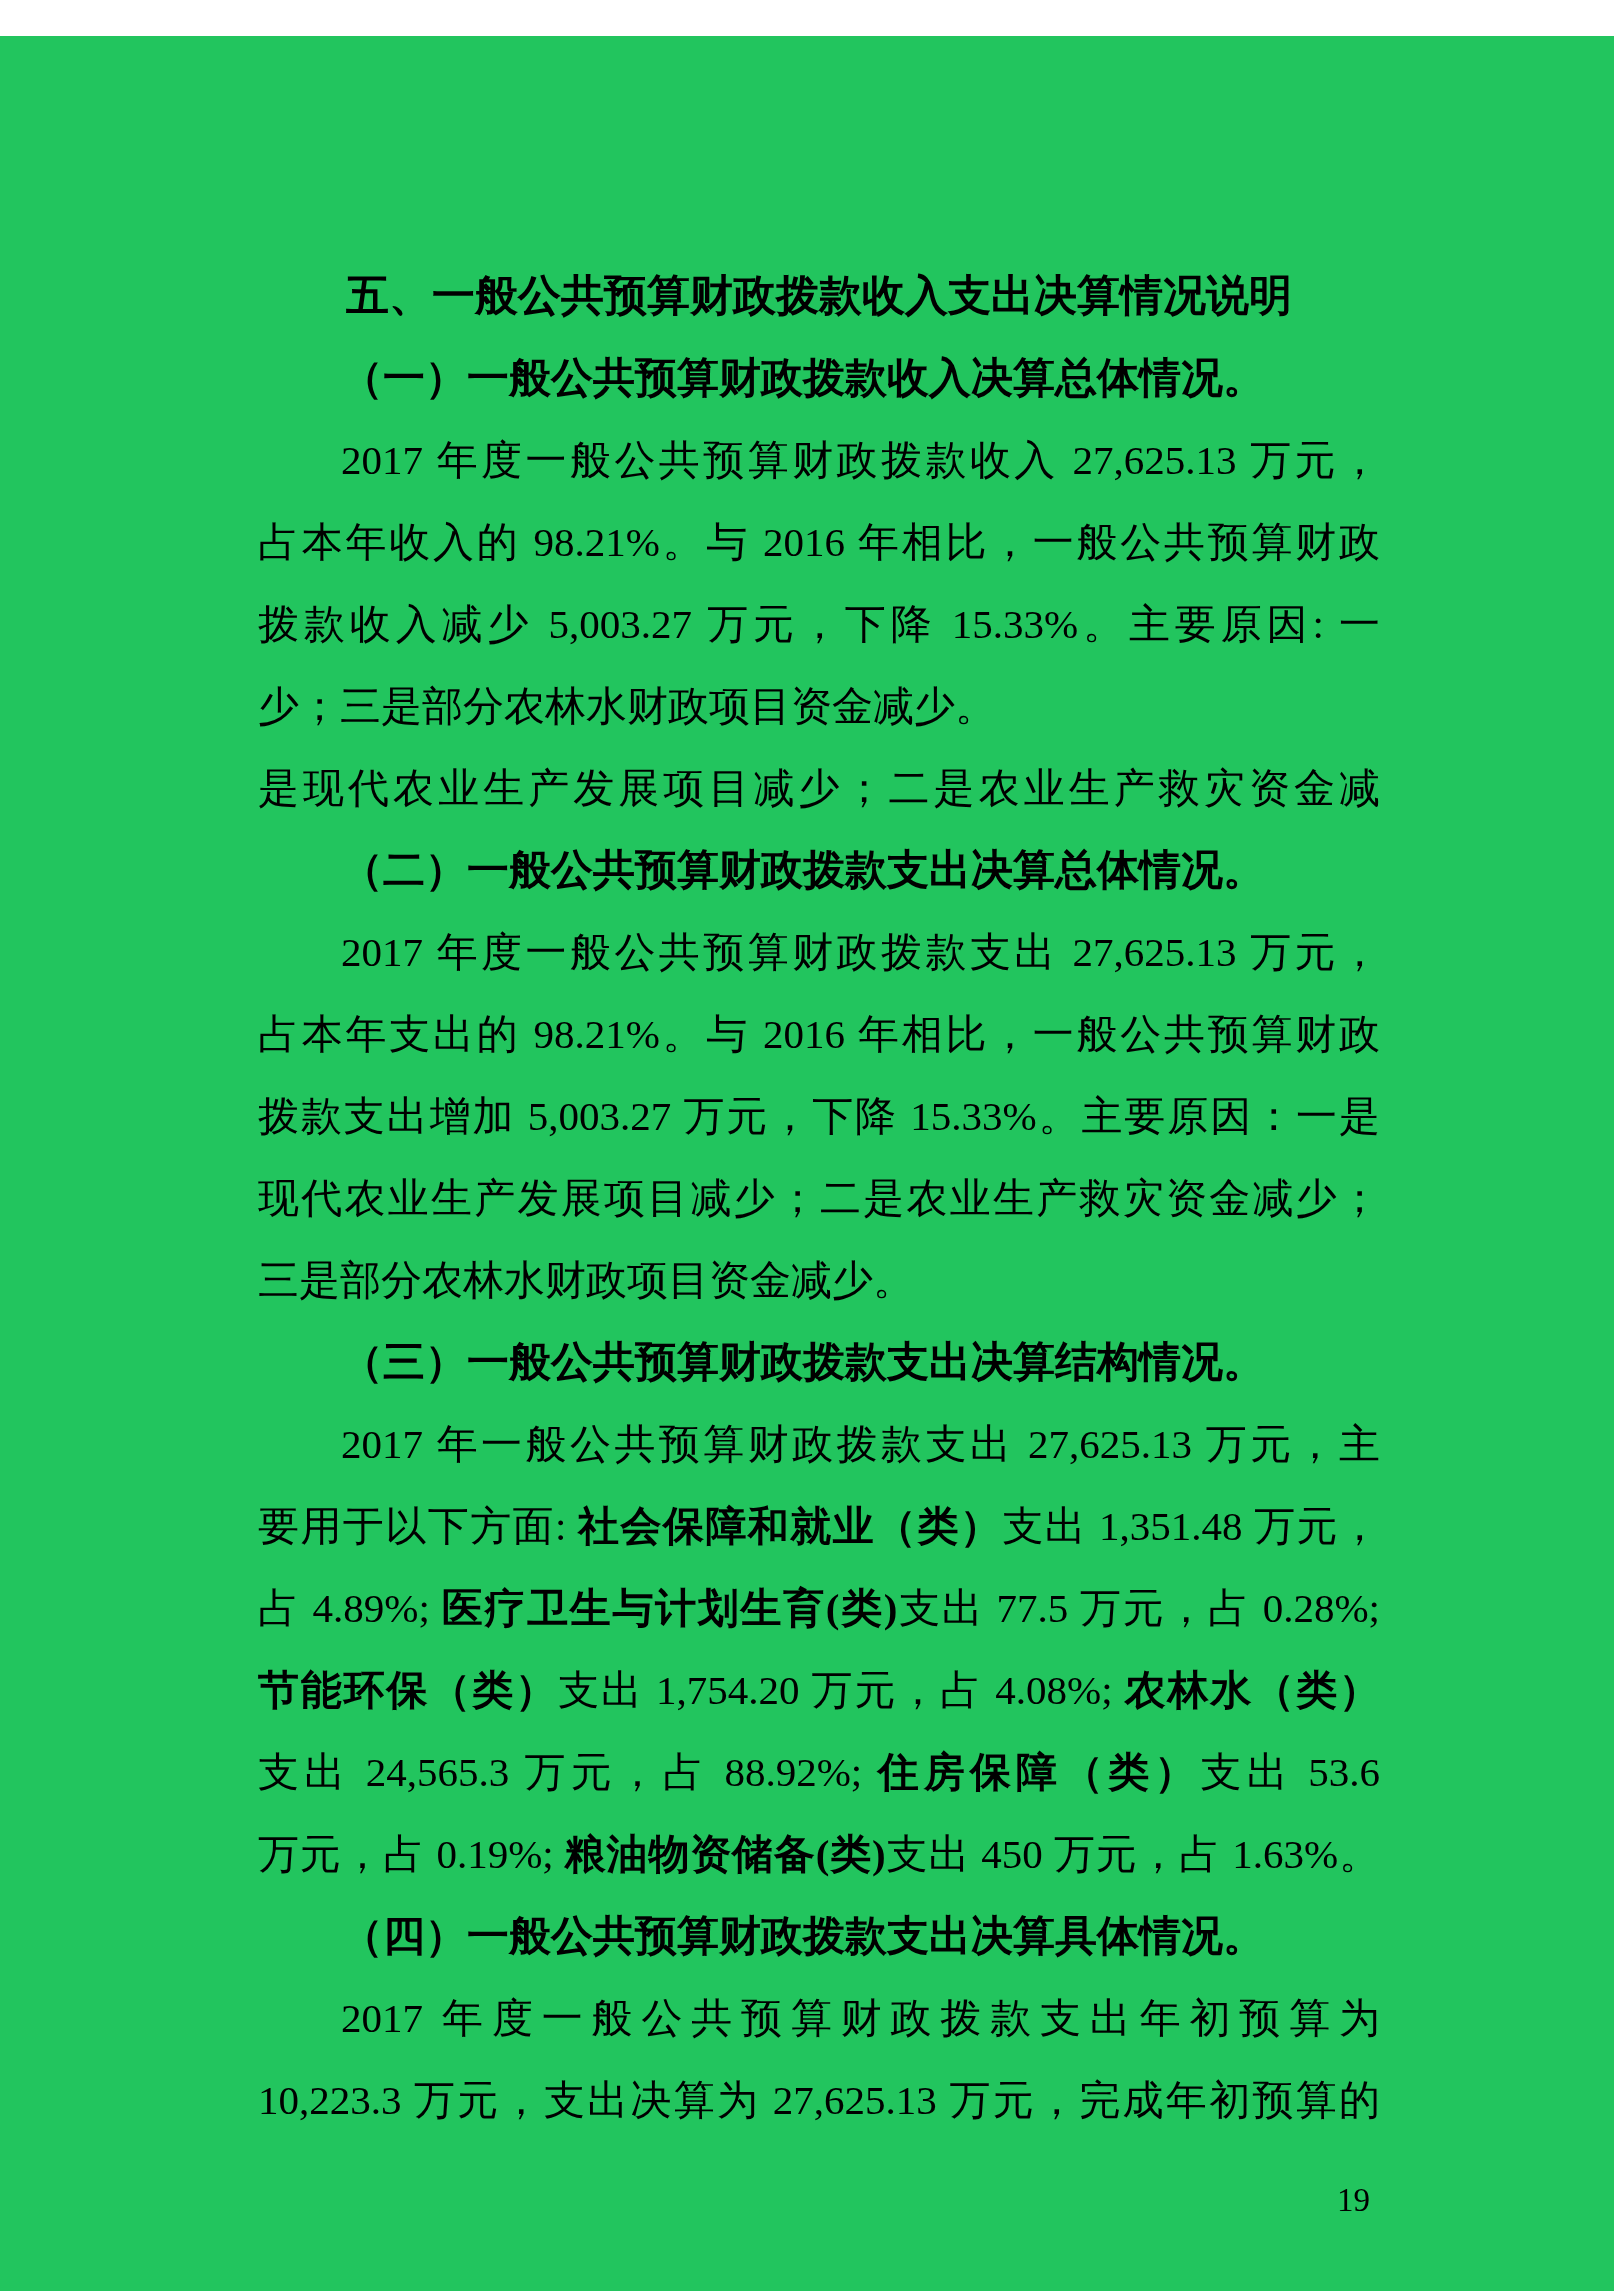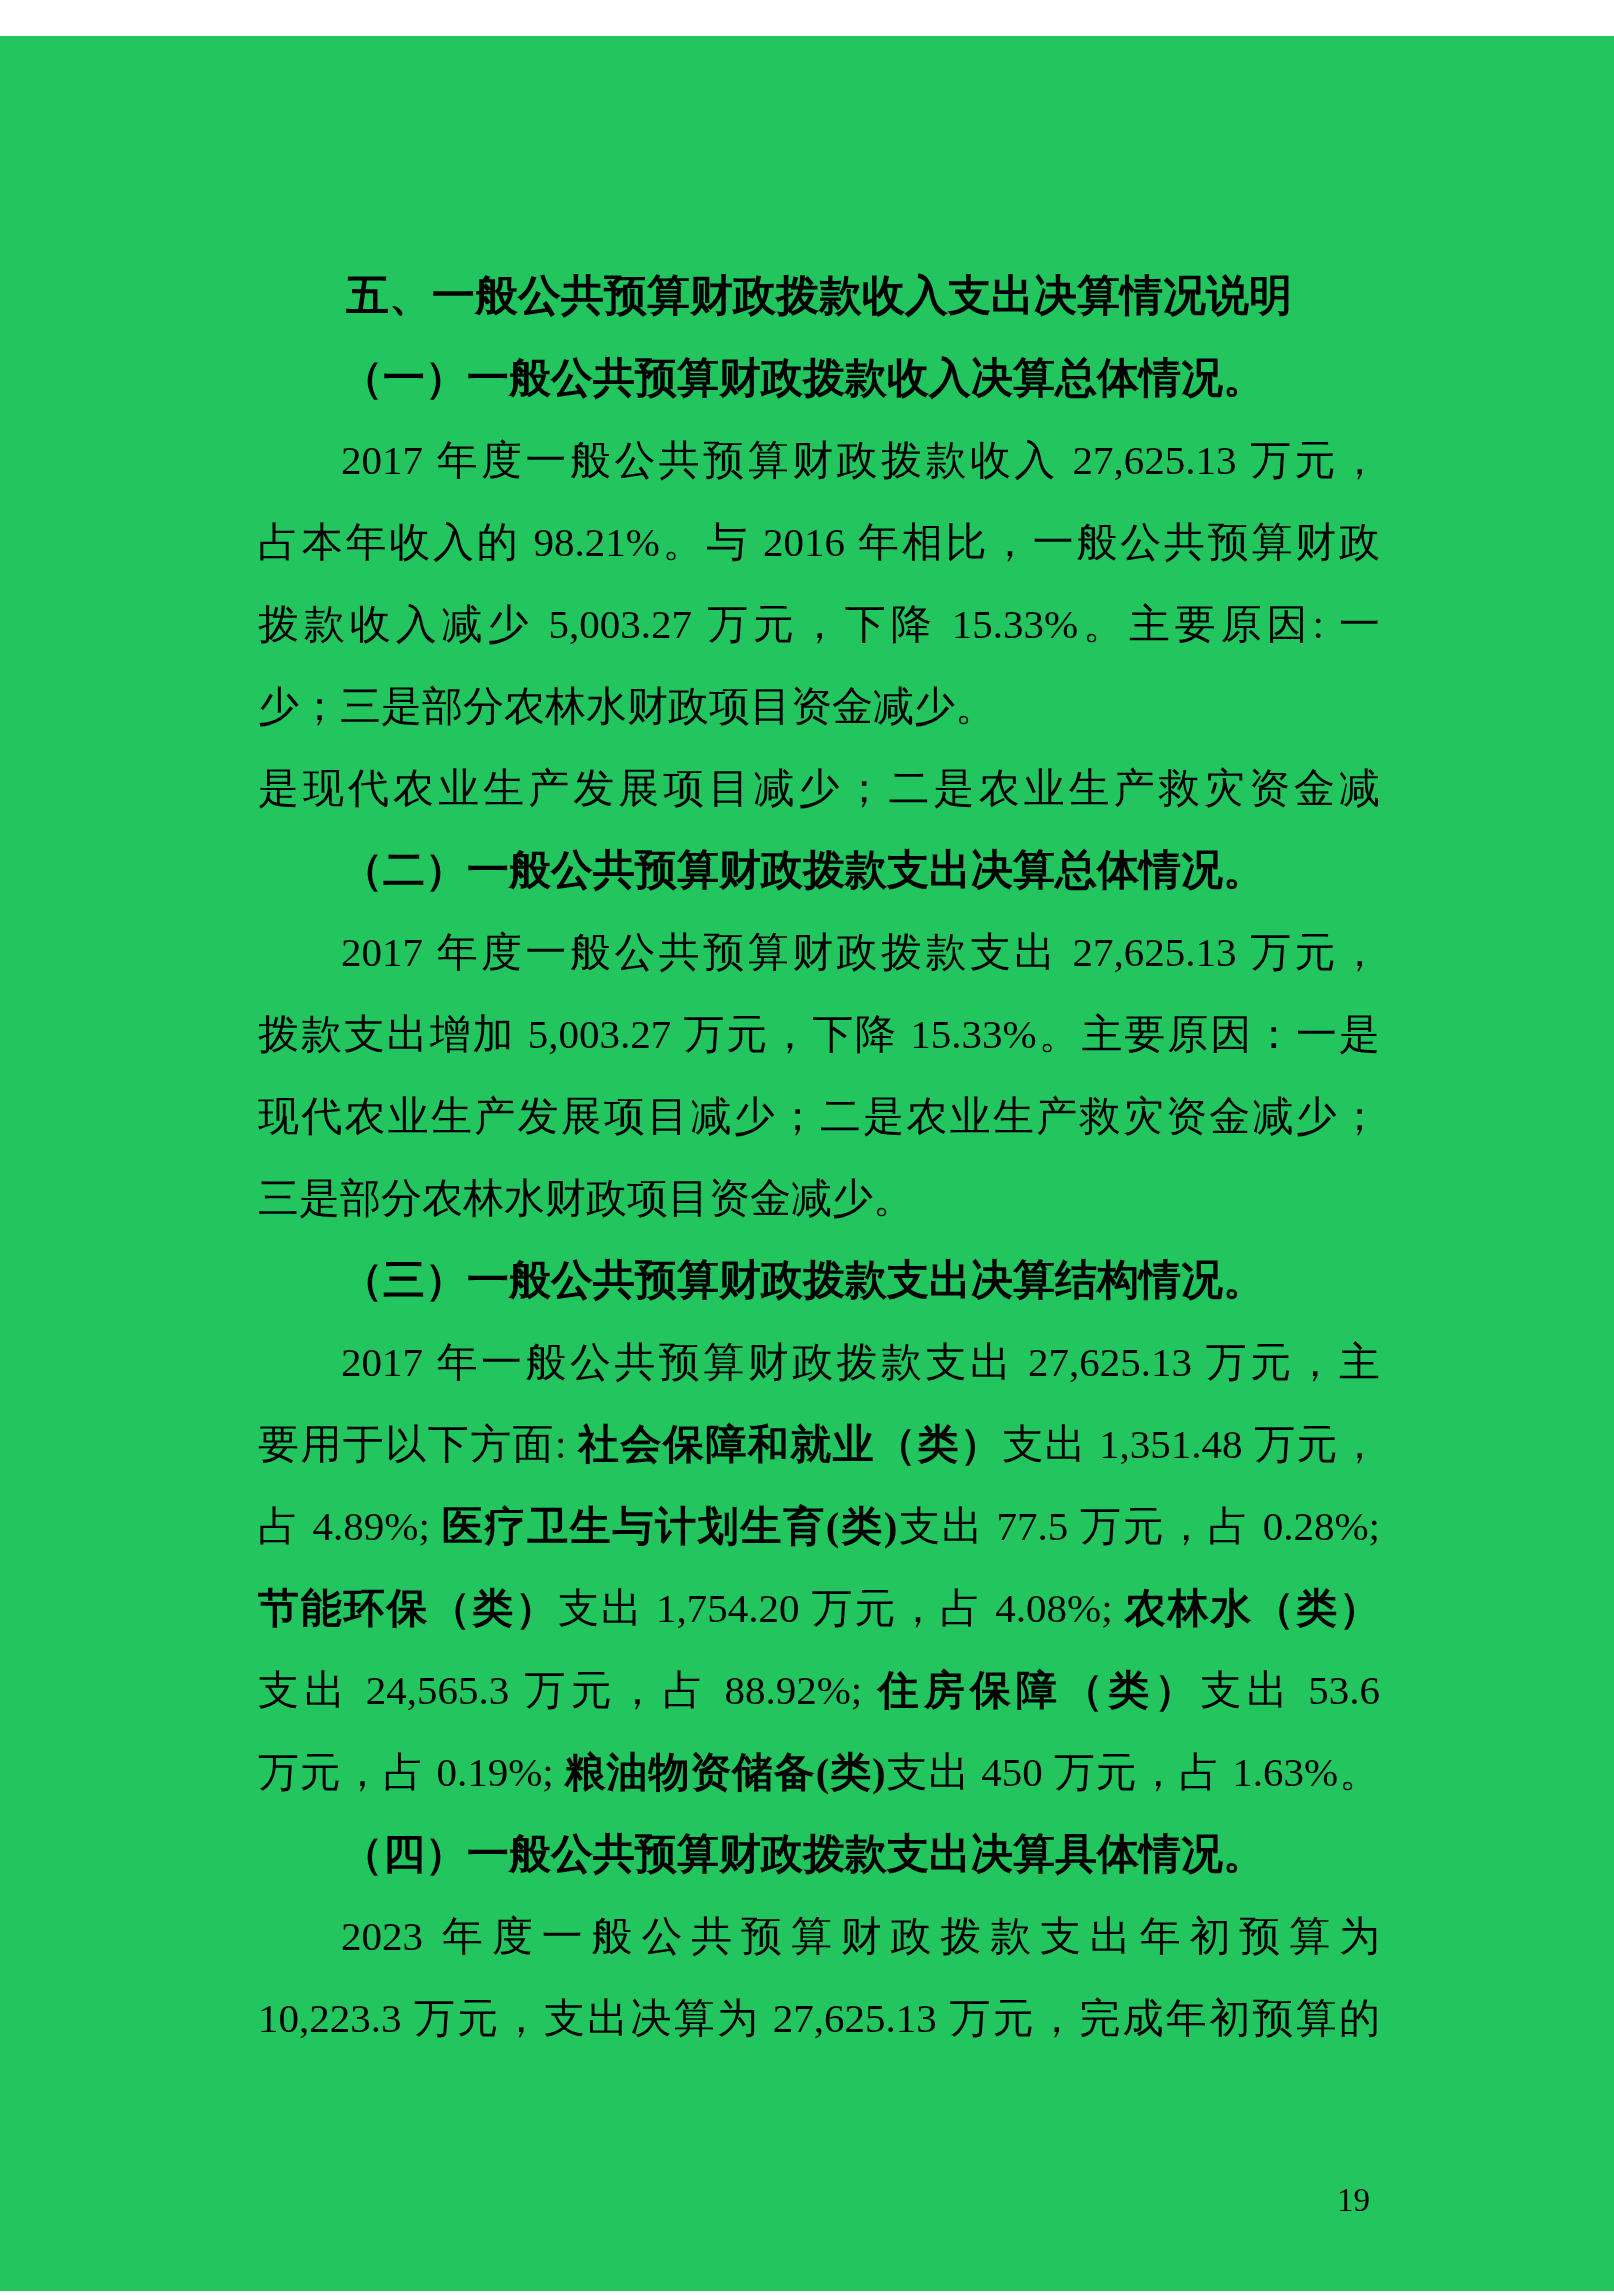--- a/index.html
+++ b/index.html
@@ -67,29 +67,30 @@
   <div class="content">
       <div class="line title"><span class="seg-bold">五、一般公共预算财政拨款收入支出决算情况说明</span></div>
       <div class="line heading"><span class="seg-bold">（一）一般公共预算财政拨款收入决算总体情况。</span></div>
       <div class="line indent justify"><span>2017 年度一般公共预算财政拨款收入 27,625.13 万元，</span></div>
       <div class="line justify"><span>占本年收入的 98.21%。与 2016 年相比，一般公共预算财政</span></div>
       <div class="line justify"><span>拨款收入减少 5,003.27 万元，下降 15.33%。主要原因: 一</span></div>
       <div class="line"><span>少；三是部分农林水财政项目资金减少。</span></div>
       <div class="line justify"><span>是现代农业生产发展项目减少；二是农业生产救灾资金减</span></div>
       <div class="line heading"><span class="seg-bold">（二）一般公共预算财政拨款支出决算总体情况。</span></div>
       <div class="line indent justify"><span>2017 年度一般公共预算财政拨款支出 27,625.13 万元，</span></div>
+      <div class="line justify"><span>占本年支出的 98.21%。与 2016 年相比，一般公共预算财政</span></div>
       <div class="line justify"><span>拨款支出增加 5,003.27 万元，下降 15.33%。主要原因：一是</span></div>
       <div class="line justify"><span>现代农业生产发展项目减少；二是农业生产救灾资金减少；</span></div>
       <div class="line"><span>三是部分农林水财政项目资金减少。</span></div>
       <div class="line heading"><span class="seg-bold">（三）一般公共预算财政拨款支出决算结构情况。</span></div>
       <div class="line indent justify"><span>2017 年一般公共预算财政拨款支出 27,625.13 万元，主</span></div>
       <div class="line justify"><span>要用于以下方面: </span><span class="seg-bold">社会保障和就业（类）</span><span>支出 1,351.48 万元，</span></div>
       <div class="line justify"><span>占 4.89%; </span><span class="seg-bold">医疗卫生与计划生育(类)</span><span>支出 77.5 万元，占 0.28%;</span></div>
       <div class="line justify"><span class="seg-bold">节能环保（类）</span><span>支出 1,754.20 万元，占 4.08%; </span><span class="seg-bold">农林水（类）</span></div>
       <div class="line justify"><span>支出 24,565.3 万元，占 88.92%; </span><span class="seg-bold">住房保障（类）</span><span>支出 53.6</span></div>
       <div class="line justify"><span>万元，占 0.19%; </span><span class="seg-bold">粮油物资储备(类)</span><span>支出 450 万元，占 1.63%。</span></div>
       <div class="line heading"><span class="seg-bold">（四）一般公共预算财政拨款支出决算具体情况。</span></div>
-      <div class="line indent justify"><span>2023 年度一般公共预算财政拨款支出年初预算为</span></div>
+      <div class="line indent justify"><span>2017 年度一般公共预算财政拨款支出年初预算为</span></div>
       <div class="line justify"><span>10,223.3 万元，支出决算为 27,625.13 万元，完成年初预算的</span></div>
     </div>
   <div class="page-number">19</div>
 </div>
 
 
 </body></html>

